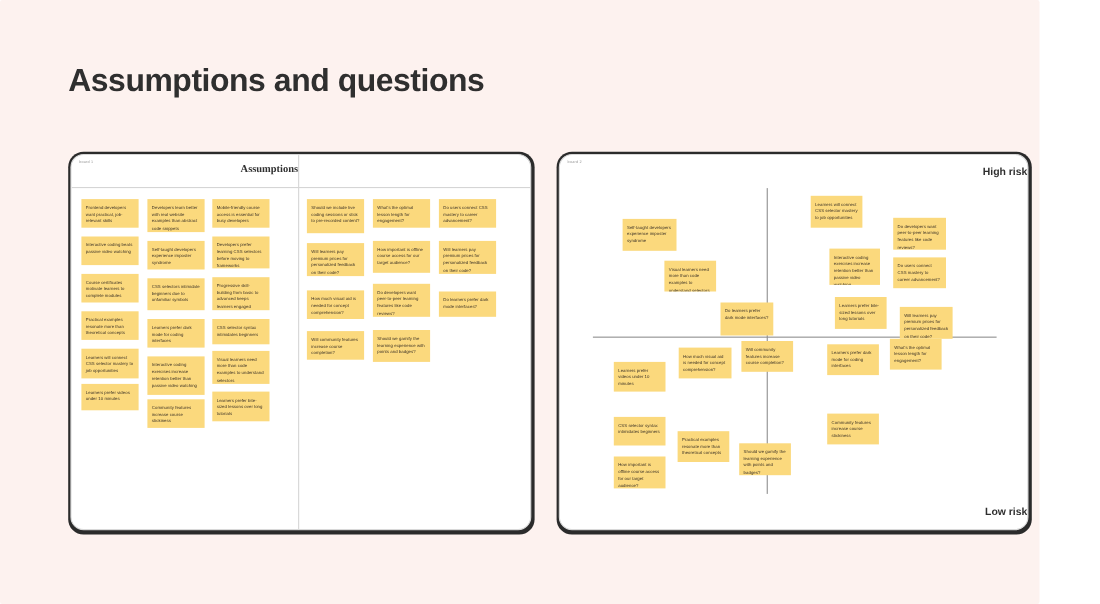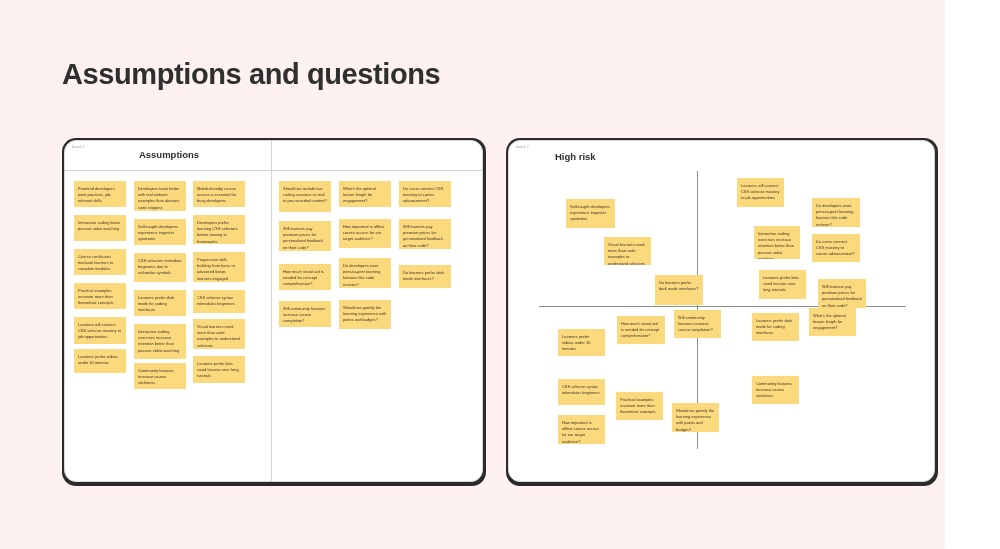--- a/index.html
+++ b/index.html
@@ -63,21 +63,22 @@
     white-space: nowrap;
   }
 
   
   .col-header {
     position: absolute;
     top: 8px;
     font-size: 9.5px;
     font-weight: bold;
     color: #2f2f2f;
-    text-align: center;
+    text-align: right;
+    font-family: Liberation Serif, serif;
   }
   #hdr-assumptions { left: 2px;   width: 204px; }
   #hdr-questions   { left: 208px; width: 214px; }
 
   .divider-h {
     position: absolute;
     left: 0; right: 0;
     top: 29px;
     height: 1px;
     background: #d5d5d5;
@@ -116,21 +117,21 @@
   .axis-line-h {
     position: absolute;
     left: 30px;
     right: 28px;
     height: 1px;
     background: #8f8f8f;
   }
   .axis-label-top, .axis-label-bottom {
     position: absolute;
     left: 0; right: 0;
-    text-align: left;
+    text-align: right;
     font-size: 9.5px;
     font-weight: bold;
     color: #2f2f2f;
     padding-left: 46px;
   }
   .axis-label-top    { top: 10px; }
   .axis-label-bottom { bottom: 10px; }
 </style>
 </head>
 <body>
@@ -180,20 +181,21 @@
           <div class="note" style="left: 334px; top: 124px; width: 52px; height: 23px;">Do learners prefer dark mode interfaces?</div>
         </div>
     </div>
   </div>
 
   <div class="board" id="board-right">
     <div class="board-inner">
       <div class="board-tag">board 2</div>
 
       <div class="axis-label-top">High risk</div>
+      <div class="axis-label-bottom">Low risk</div>
 
       <div class="axis-line-v" id="matrix-vline" style="left: 188px;"></div>
       <div class="axis-line-h" id="matrix-hline" style="top: 165px;"></div>
 
       <div id="right-notes">
           <div class="note" style="left: 57px; top: 58px; width: 49px; height: 29px;">Self-taught developers experience imposter syndrome</div>
           <div class="note" style="left: 95px; top: 96px; width: 47px; height: 28px;">Visual learners need more than code examples to understand selectors</div>
           <div class="note" style="left: 146px; top: 134px; width: 48px; height: 30px;">Do learners prefer dark mode interfaces?</div>
           <div class="note" style="left: 228px; top: 37px; width: 47px; height: 29px;">Learners will connect CSS selector mastery to job opportunities</div>
           <div class="note" style="left: 303px; top: 57px; width: 48px; height: 29px;">Do developers want peer-to-peer learning features like code reviews?</div>

